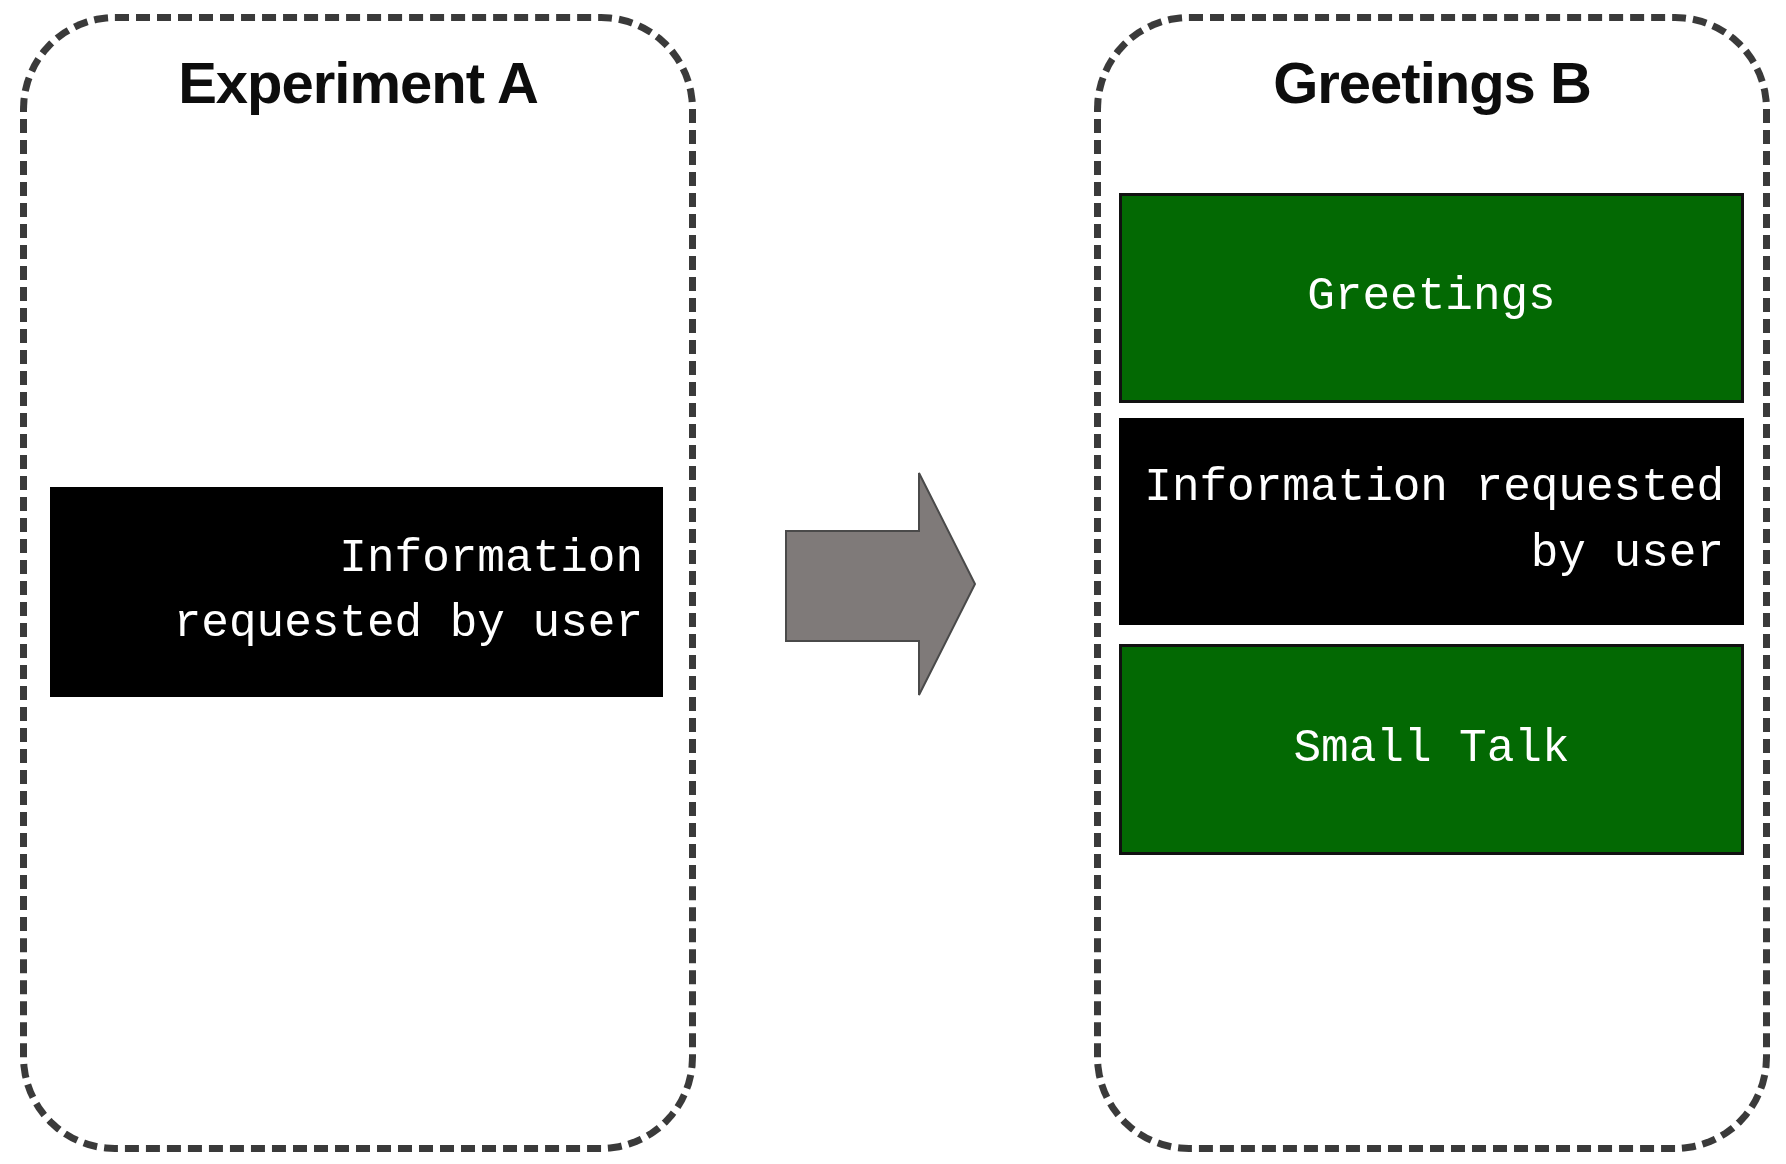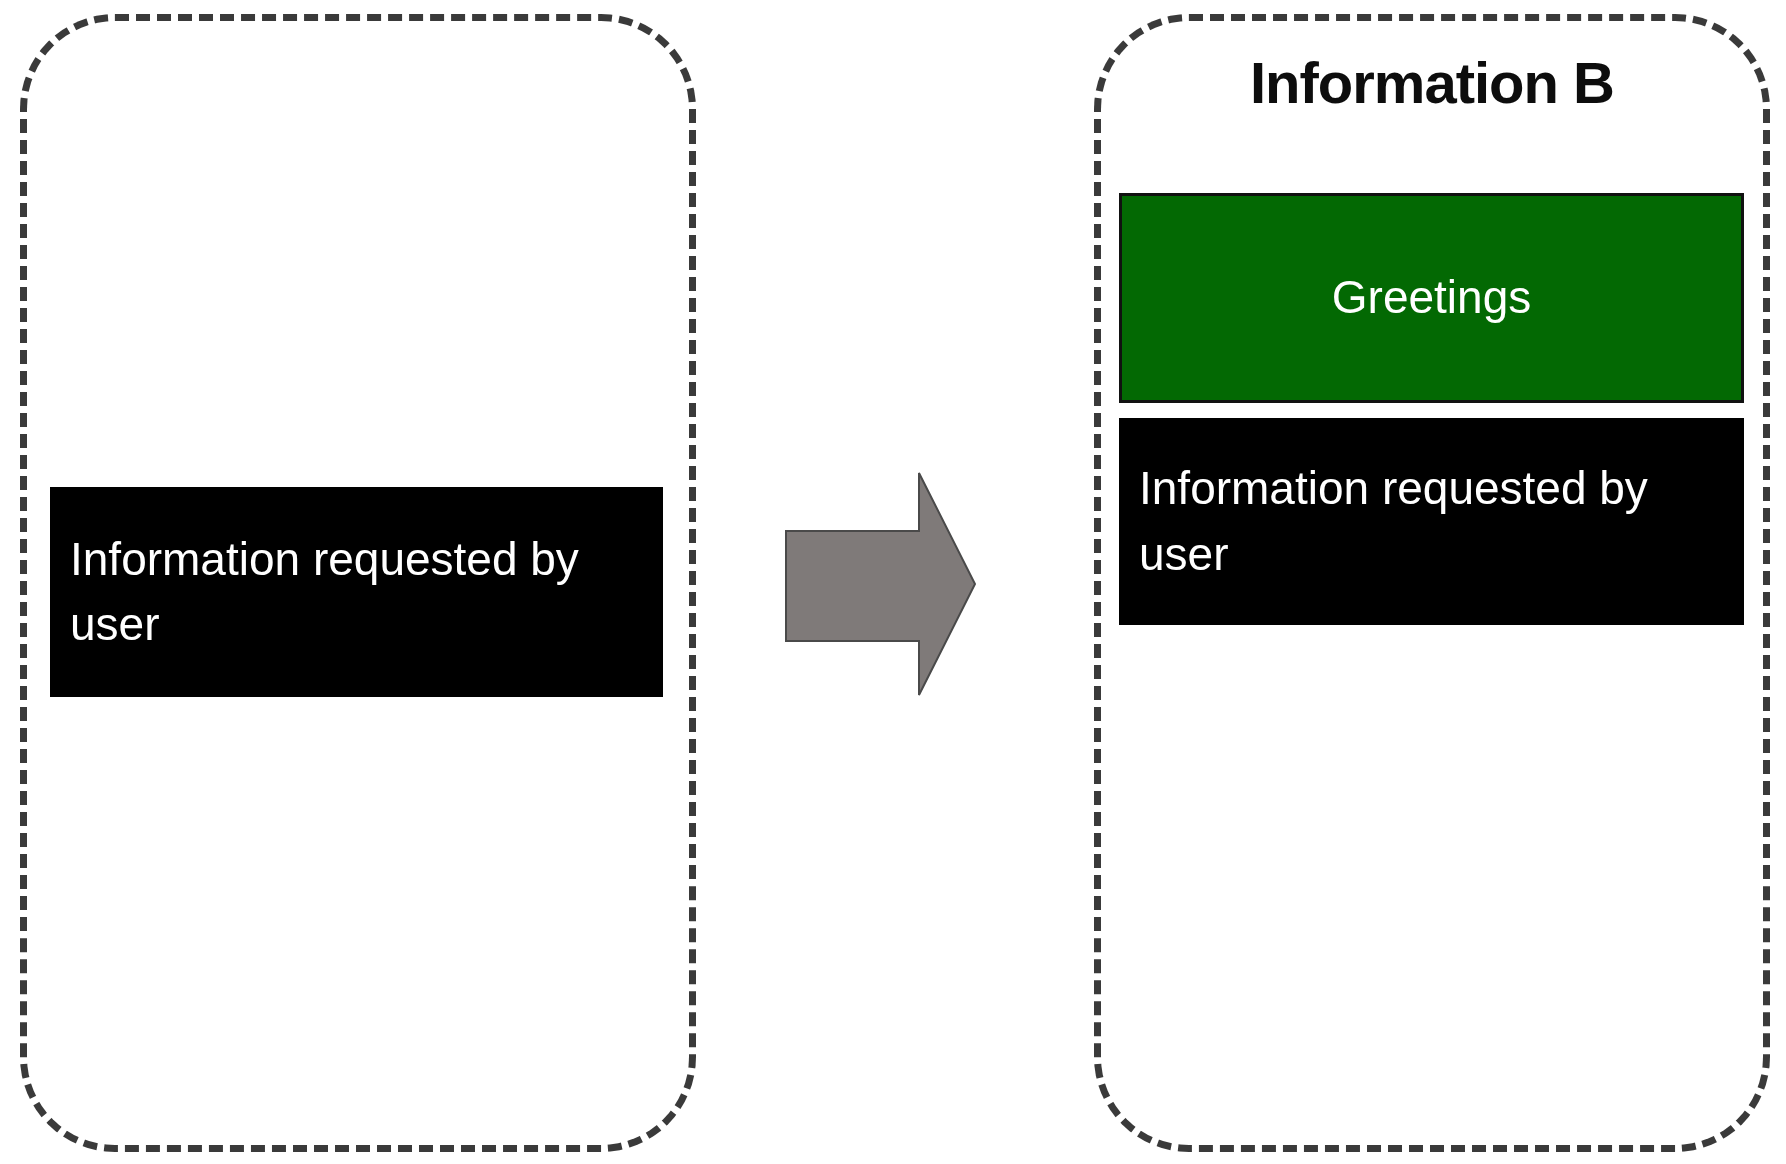--- a/index.html
+++ b/index.html
@@ -37,26 +37,27 @@
     font-weight: 700;
     letter-spacing: -1px;
     color: var(--title-text, #0d0d0d);
   }
   .node {
     position: absolute;
     box-sizing: border-box;
     display: flex;
     align-items: center;
     justify-content: center;
-    text-align: left;
+    text-align: right;
     color: var(--text-on-dark, #ffffff);
     font-size: 46px;
     font-weight: 400;
     line-height: 1.42;
     padding: 0 20px;
+    font-family: Liberation Mono, monospace;
   }
   .node-black {
     background: var(--black-fill, #000000);
     border: none;
   }
   .node-green {
     background: var(--green-fill, #036903);
     border: 3px solid #111111;
   }
   
@@ -81,28 +82,30 @@
     stroke-width: 2;
     stroke-linejoin: miter;
   }
 </style>
 </head>
 <body>
 
 <div class="stage">
 
   <div class="panel panel-a">
+    <div class="panel-title">Experiment A</div>
     <div class="node node-black box-a-info">Information requested by user</div>
   </div>
 
   <div class="arrow-wrap">
     <svg width="192" height="226" viewBox="0 0 192 226" xmlns="http://www.w3.org/2000/svg">
       <polygon class="arrow-shape" points="1,60 134,60 134,2 190,113 134,224 134,170 1,170"></polygon>
     </svg>
   </div>
 
   <div class="panel panel-b">
-    <div class="panel-title">Information B</div>
+    <div class="panel-title">Greetings B</div>
     <div class="node node-green box-b-greetings">Greetings</div>
     <div class="node node-black box-b-info">Information requested by user</div>
+    <div class="node node-green box-b-smalltalk">Small Talk</div>
   </div>
 
 </div>
 
 </body></html>

